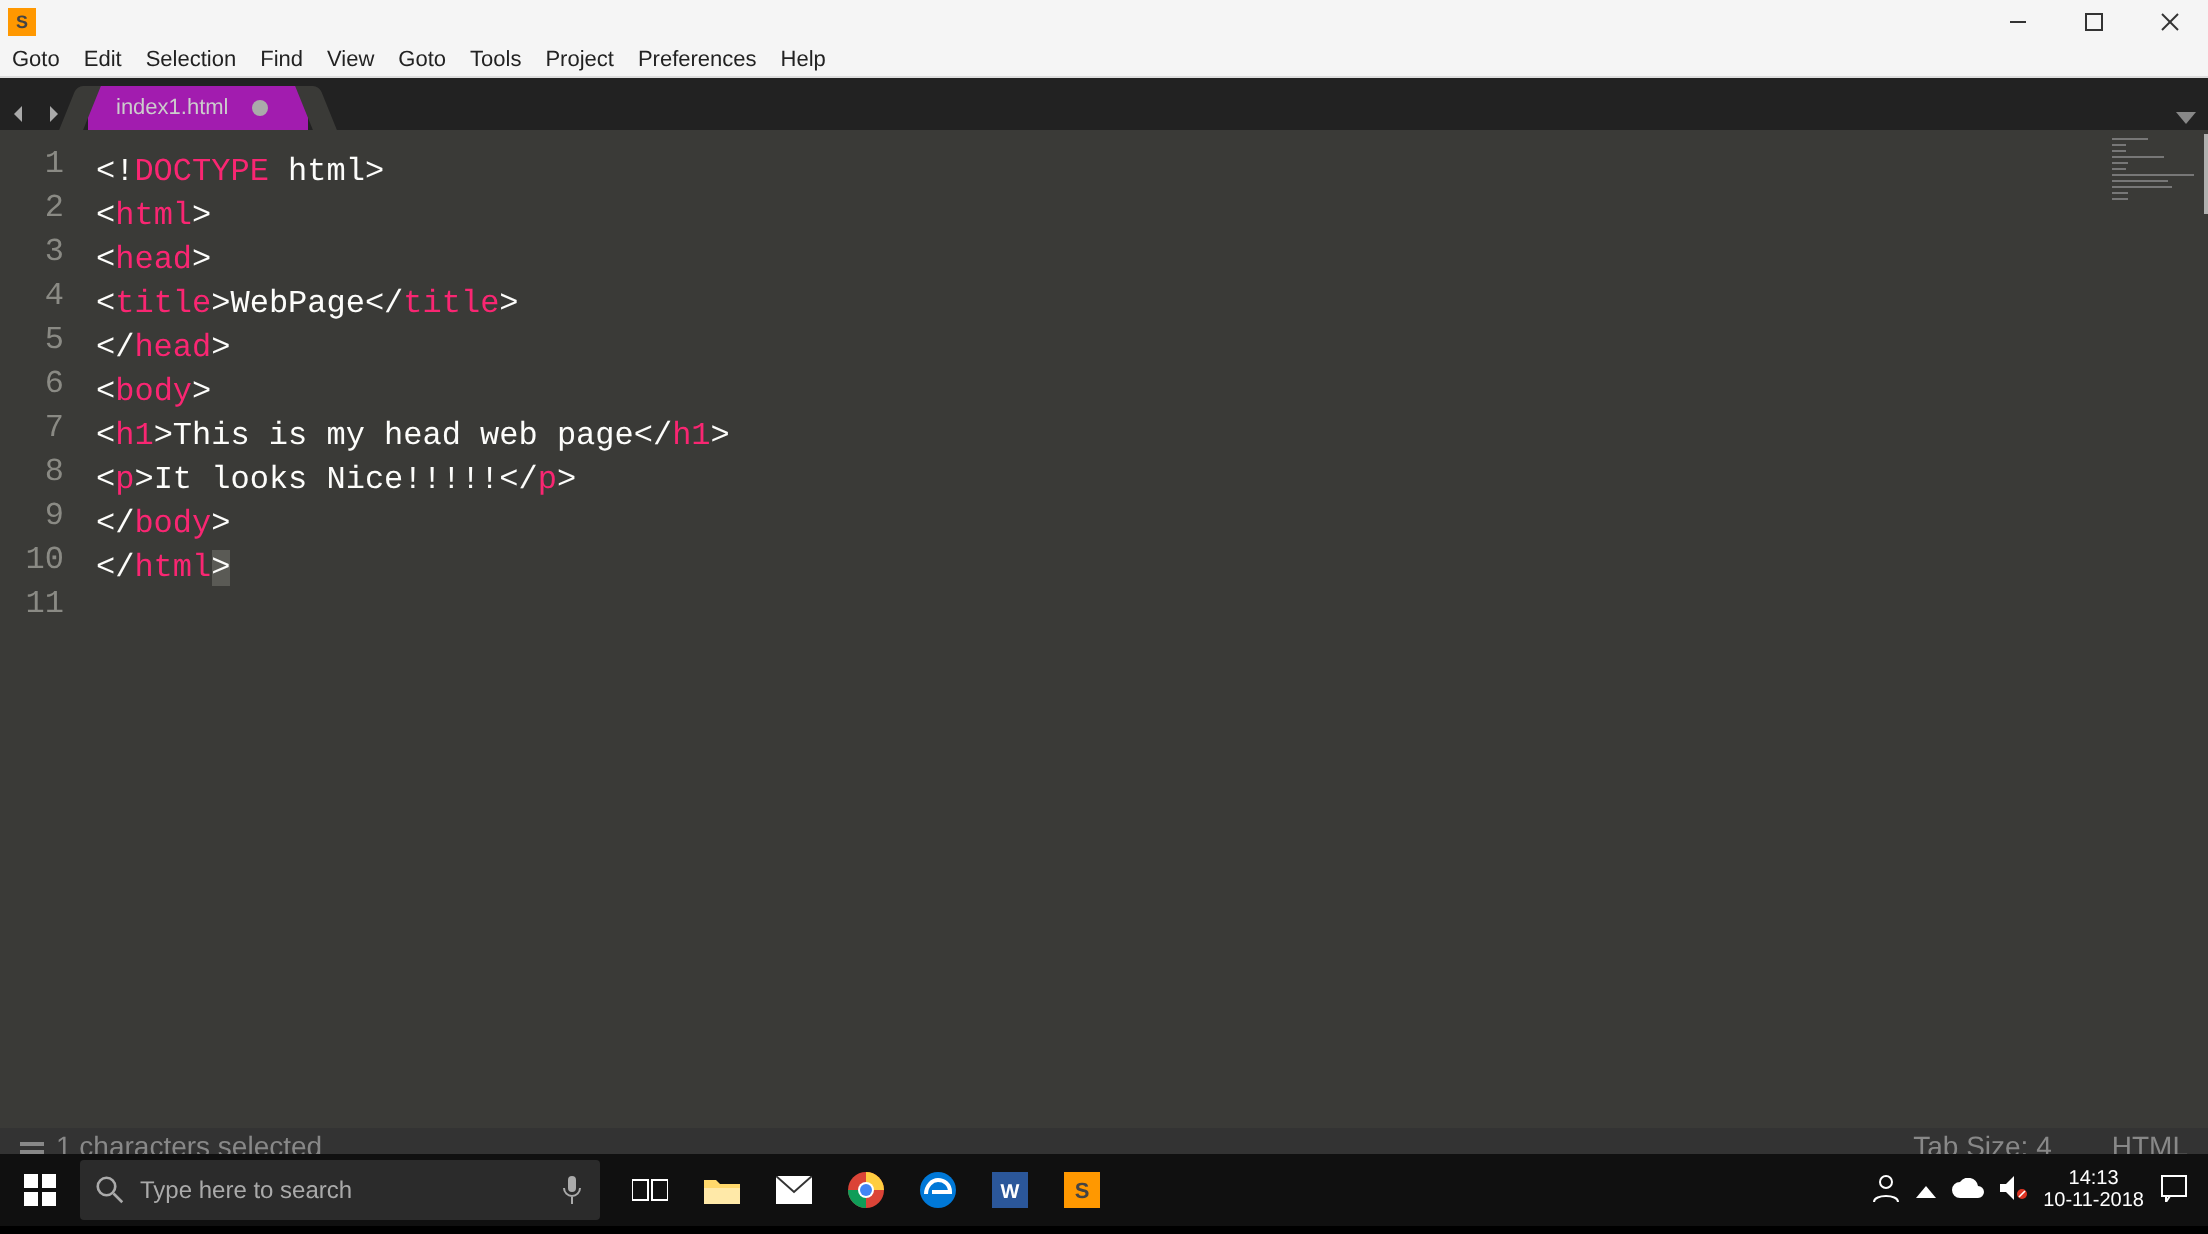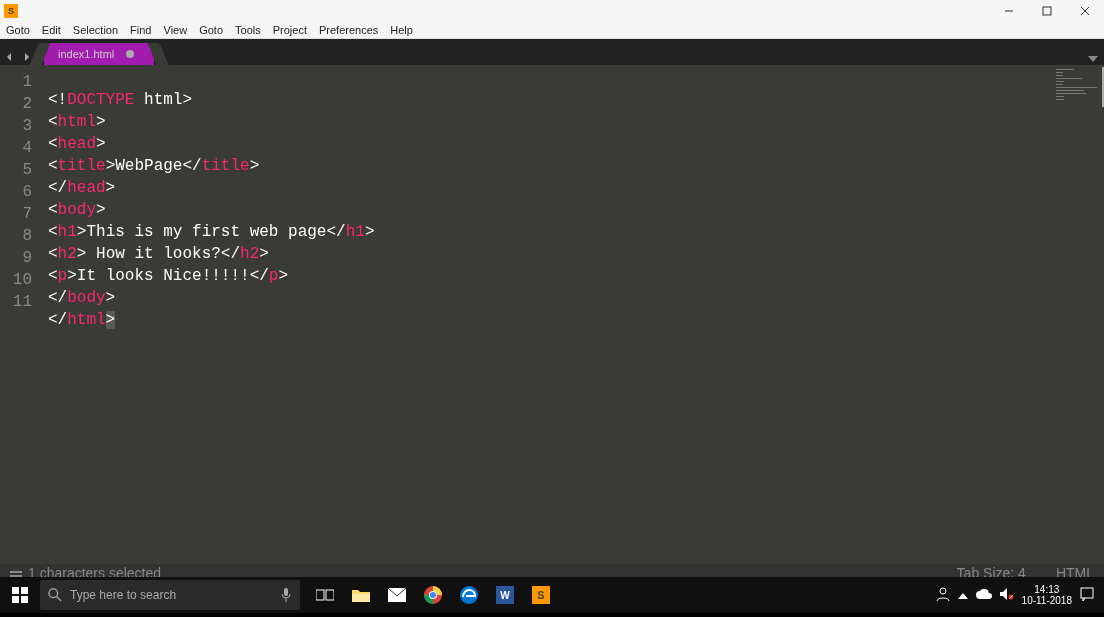--- a/index.html
+++ b/index.html
@@ -25,21 +25,21 @@
 .tab { position:relative; background:#a21caf; height:22px; display:flex; align-items:center; padding:0 20px 0 14px; font-size:11px; color:#ccc; margin-left:8px; border-top-left-radius:3px; border-top-right-radius:3px; }
 .tab::before{content:"";position:absolute;left:-10px;bottom:0;width:12px;height:22px;background:#3a3a37;transform:skewX(-22deg);border-top-left-radius:3px;}
 .tab::after{content:"";position:absolute;right:-10px;bottom:0;width:12px;height:22px;background:#3a3a37;transform:skewX(22deg);border-top-right-radius:3px;}
 .tab .dirty-dot { width:8px;height:8px;border-radius:50%;background:#aaa; margin-left:12px; position:relative; z-index:1;}
 .tab-drop{margin-left:auto;margin-right:6px;margin-top:6px;}
 
 
 .editor { position:relative; display:flex; height:499px; background:#3a3a37; font-family:Consolas,"Courier New",monospace; font-size:16px; line-height:22px; }
 .gutter { width:40px; text-align:right; color:#8a8a84; padding:6px 8px 0 0; user-select:none;}
 .gutter .ln{height:22px;}
-.code { color:#fdfdfb; padding:24px 0 0 8px; flex:1; position:relative;}
+.code { color:#fdfdfb; padding:10px 0 0 8px; flex:1; position:relative;}
 .code .row{height:22px; white-space:pre;}
 .pnk{color:#f92672}
 .wht{color:#fdfdfb}
 .sel{background:#5a5a55}
 .minimap{width:50px;height:100%;position:absolute;right:0;top:0;}
 .minimap .mm-line{position:absolute;height:1px;background:#777;}
 .mm-cursor{position:absolute;right:0;top:2px;width:2px;height:40px;background:rgba(255,255,255,0.6);}
 
 
 .status { height:17px; background:#333; display:flex; align-items:center; color:#888; font-size:14px; padding:0 10px;}
@@ -131,22 +131,21 @@
       <div class="ln">10</div>
       <div class="ln">11</div>
     </div>
   <div class="code" id="code">
       <div class="row"><span class="wht">&lt;!</span><span class="pnk">DOCTYPE</span><span class="wht"> </span><span class="wht">html</span><span class="wht">&gt;</span></div>
       <div class="row"><span class="wht">&lt;</span><span class="pnk">html</span><span class="wht">&gt;</span></div>
       <div class="row"><span class="wht">&lt;</span><span class="pnk">head</span><span class="wht">&gt;</span></div>
       <div class="row"><span class="wht">&lt;</span><span class="pnk">title</span><span class="wht">&gt;</span><span class="wht">WebPage</span><span class="wht">&lt;/</span><span class="pnk">title</span><span class="wht">&gt;</span></div>
       <div class="row"><span class="wht">&lt;/</span><span class="pnk">head</span><span class="wht">&gt;</span></div>
       <div class="row"><span class="wht">&lt;</span><span class="pnk">body</span><span class="wht">&gt;</span></div>
-      <div class="row"><span class="wht">&lt;</span><span class="pnk">h1</span><span class="wht">&gt;</span><span class="wht">This is my first web page</span><span class="wht">&lt;/</span><span class="pnk">h1</span><span class="wht">&gt;</span></div>
-      <div class="row"><span class="wht">&lt;</span><span class="pnk">h2</span><span class="wht">&gt;</span><span class="wht"> How it looks?</span><span class="wht">&lt;/</span><span class="pnk">h2</span><span class="wht">&gt;</span></div>
+      <div class="row"><span class="wht">&lt;</span><span class="pnk">h1</span><span class="wht">&gt;</span><span class="wht">This is my head web page</span><span class="wht">&lt;/</span><span class="pnk">h1</span><span class="wht">&gt;</span></div>
       <div class="row"><span class="wht">&lt;</span><span class="pnk">p</span><span class="wht">&gt;</span><span class="wht">It looks Nice!!!!!</span><span class="wht">&lt;/</span><span class="pnk">p</span><span class="wht">&gt;</span></div>
       <div class="row"><span class="wht">&lt;/</span><span class="pnk">body</span><span class="wht">&gt;</span></div>
       <div class="row"><span class="wht">&lt;/</span><span class="pnk">html</span><span class="wht sel">&gt;</span></div>
     </div>
   <div class="minimap" id="minimap">
     <div class="mm-cursor"></div>
   <div class="mm-line" style="top: 4px; left: 2px; width: 18px;"></div>
       <div class="mm-line" style="top: 7px; left: 2px; width: 7.2px;"></div>
       <div class="mm-line" style="top: 10px; left: 2px; width: 7.2px;"></div>
       <div class="mm-line" style="top: 13px; left: 2px; width: 26.4px;"></div>

